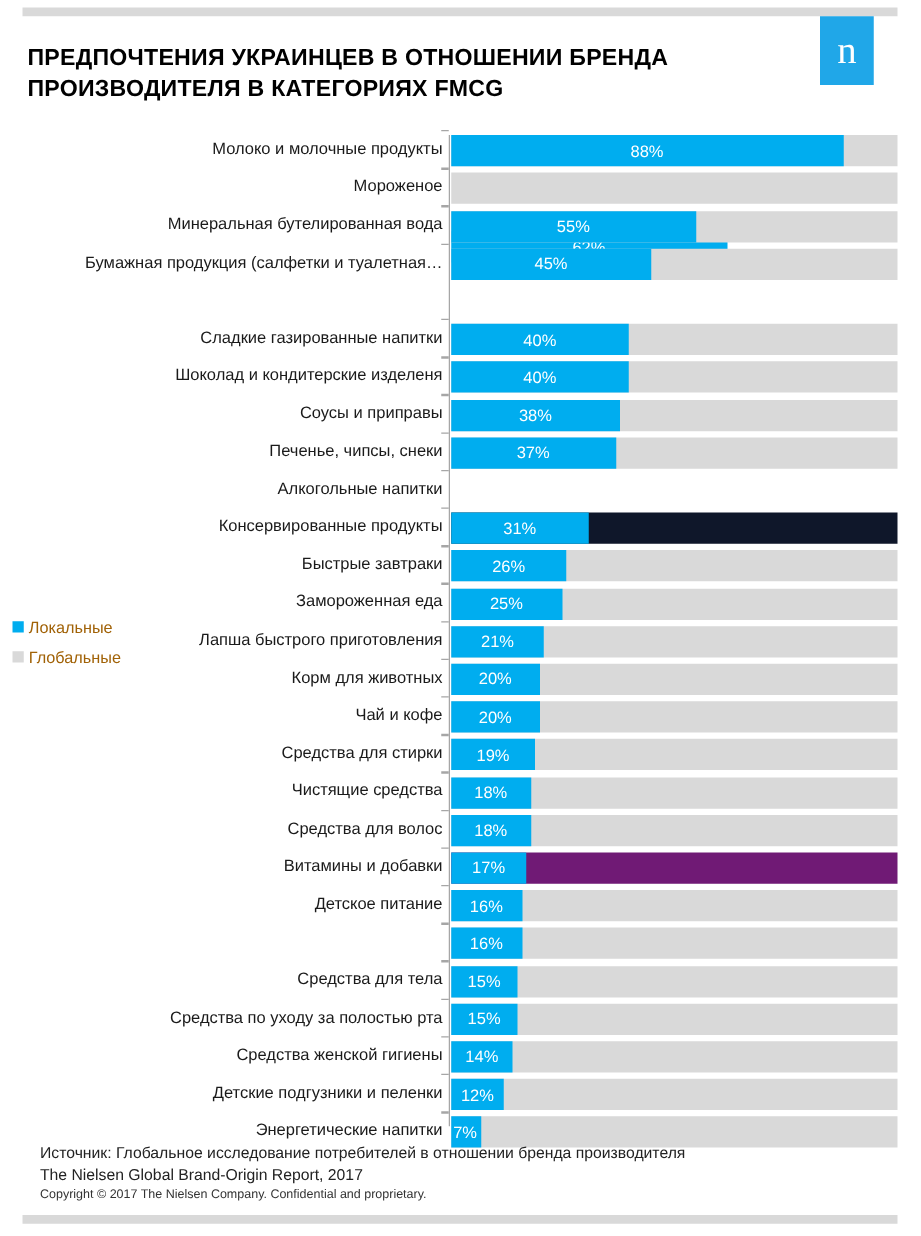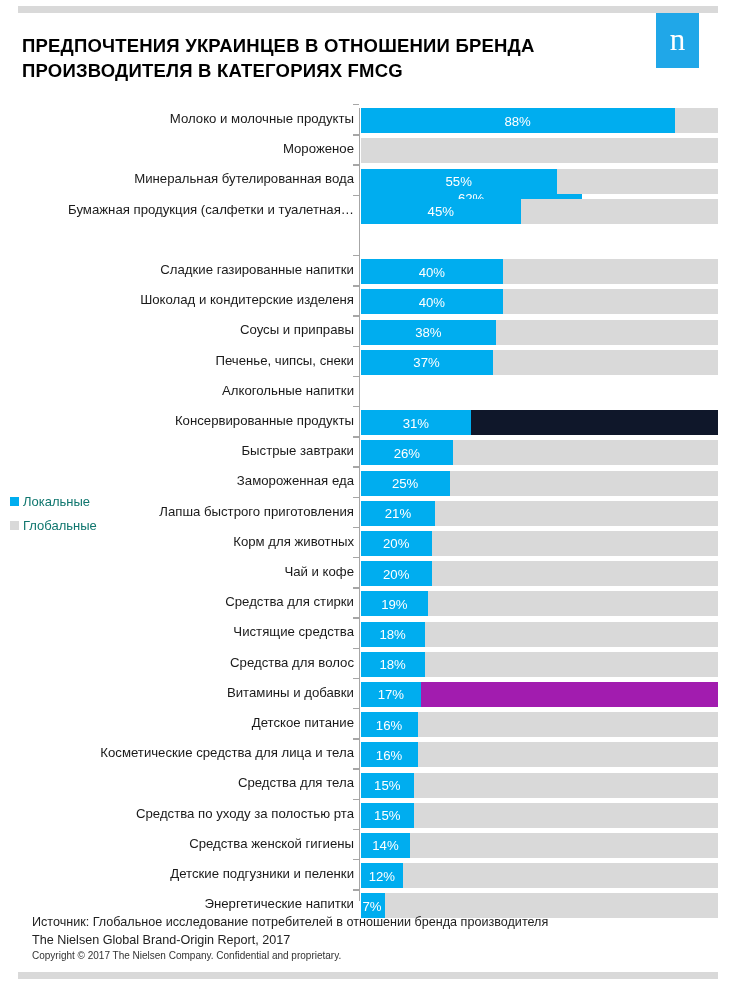--- a/index.html
+++ b/index.html
@@ -139,21 +139,21 @@
     align-items: center;
     height: 24px;
     gap: 4px;
   }
   .legend-swatch {
     width: 9px; height: 9px;
     flex: 0 0 auto;
   }
   .legend-text {
     font-size: 13px;
-    color: #0f766e;
+    color: #a16207;
     white-space: nowrap;
   }
 
   
   .source {
     position: absolute;
     left: 32px; top: 914px;
     font-size: 12.6px;
     line-height: 17.5px;
     color: #222;
@@ -336,38 +336,37 @@
       <div class="cat-label">Средства для волос</div>
       <div class="track" style="background: rgb(217, 217, 217);">
         <div class="fill" style="width: 64.26px; background: rgb(0, 173, 239);">
           <span class="val-label val-inside">18%</span>
         </div>
       </div>
     </div>
     <div class="row" style="top: 573.8px;">
       <div class="tick"></div>
       <div class="cat-label">Витамины и добавки</div>
-      <div class="track" style="background: #a21caf;">
+      <div class="track" style="background: #701a75;">
         <div class="fill" style="width: 60.69px; background: rgb(0, 173, 239);">
           <span class="val-label val-inside">17%</span>
         </div>
       </div>
     </div>
     <div class="row" style="top: 604px;">
       <div class="tick"></div>
       <div class="cat-label">Детское питание</div>
       <div class="track" style="background: rgb(217, 217, 217);">
         <div class="fill" style="width: 57.12px; background: rgb(0, 173, 239);">
           <span class="val-label val-inside">16%</span>
         </div>
       </div>
     </div>
     <div class="row" style="top: 634.2px;">
       <div class="tick"></div>
-      <div class="cat-label">Косметические средства для лица и тела</div>
       <div class="track" style="background: rgb(217, 217, 217);">
         <div class="fill" style="width: 57.12px; background: rgb(0, 173, 239);">
           <span class="val-label val-inside">16%</span>
         </div>
       </div>
     </div>
     <div class="row" style="top: 664.4px;">
       <div class="tick"></div>
       <div class="cat-label">Средства для тела</div>
       <div class="track" style="background: rgb(217, 217, 217);">

